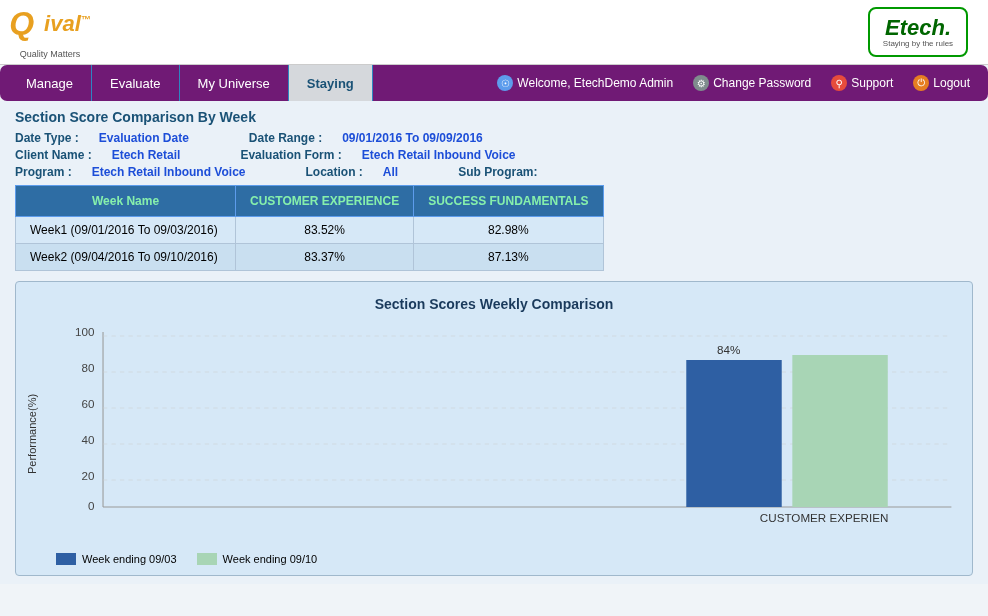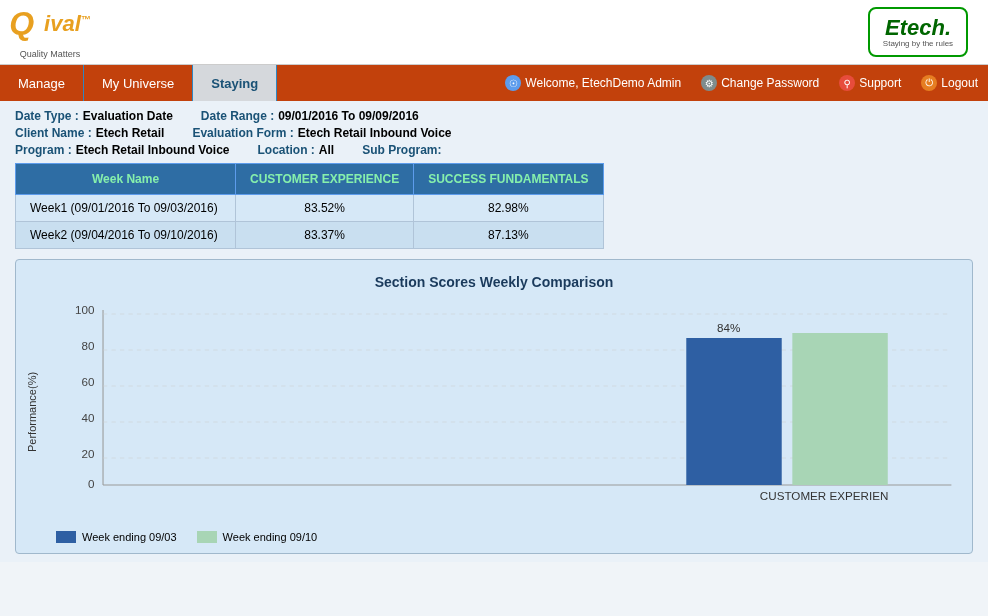--- a/index.html
+++ b/index.html
@@ -8,41 +8,41 @@
     
     .header { background: #fff; display: flex; align-items: center; justify-content: space-between; padding: 4px 10px; border-bottom: 1px solid #ccc; height: 65px; }
     .logo-area { display: flex; align-items: center; }
     .logo-qval { width: 80px; height: 55px; display: flex; flex-direction: column; align-items: center; justify-content: center; }
     .logo-etech { width: 120px; height: 55px; display: flex; align-items: center; justify-content: center; }
     .etech-circle { width: 100px; height: 50px; background: #fff; border: 2px solid #009900; border-radius: 8px; display: flex; flex-direction: column; align-items: center; justify-content: center; position: relative; }
     .etech-name { font-size: 22px; font-weight: bold; color: #006600; font-style: italic; line-height: 1; }
     .etech-sub { font-size: 8px; color: #555; }
 
     
-    .navbar { background: #c2410c; display: flex; align-items: center; height: 36px; padding: 0; }
+    .navbar { background: #701a75; display: flex; align-items: center; height: 36px; padding: 8px; border-radius: 7px; }
     .nav-item { color: #fff; padding: 0 18px; height: 36px; display: flex; align-items: center; font-size: 13px; cursor: pointer; border-right: 1px solid #2e86c1; }
     .nav-item.active { background: #d5d8dc; color: #1a5276; font-weight: bold; }
     .nav-spacer { flex: 1; }
     .nav-right { display: flex; align-items: center; }
     .nav-right-item { color: #fff; padding: 0 10px; height: 36px; display: flex; align-items: center; font-size: 12px; cursor: pointer; gap: 4px; }
     .nav-icon { width: 16px; height: 16px; border-radius: 50%; background: #aaa; display: inline-flex; align-items: center; justify-content: center; font-size: 10px; color: #fff; }
     .nav-icon.user { background: #5d9cec; }
     .nav-icon.gear { background: #7f8c8d; }
     .nav-icon.support { background: #e74c3c; }
     .nav-icon.logout { background: #e67e22; }
 
     
     .content { padding: 8px 15px; background: #eaf1f8; }
     .section-title { color: #1a5276; font-size: 14px; font-weight: bold; margin-bottom: 6px; }
 
     
     .filters { background: #eaf1f8; margin-bottom: 6px; }
-    .filter-row { display: flex; align-items: flex-end; flex-wrap: wrap; gap: 4px; margin-bottom: 3px; font-size: 12px; color: #1a5276; }
+    .filter-row { display: flex; align-items: flex-end; flex-wrap: wrap; gap: 20px; margin-bottom: 3px; font-size: 12px; color: #1a5276; }
     .filter-label { font-weight: bold; color: #1a5276; }
-    .filter-value { color: #000000; font-weight: bold; }
+    .filter-value { color: #1d4ed8; font-weight: bold; }
 
     
     .table-container { margin-bottom: 10px; }
     table { border-collapse: collapse; width: auto; min-width: 480px; }
     thead tr th { background: #2e6da4; color: #86efac; padding: 8px 14px; text-align: center; font-size: 12px; font-weight: bold; border: 1px solid #5d9cec; }
     thead tr th:first-child { background: #2e6da4; text-align: center; min-width: 220px; }
     tbody tr td { padding: 6px 14px; border: 1px solid #b0c4d8; text-align: center; font-size: 12px; background: #d6e8f7; margin-left: 19px; }
     tbody tr td:first-child { text-align: left; background: #d6e8f7; }
     tbody tr:nth-child(even) td { background: #c9dff0; }
 
@@ -77,20 +77,23 @@
       <div class="etech-sub">Staying by the rules</div>
     </div>
   </div>
 </div>
 
 <div class="navbar">
   <div class="nav-item">
       <span>Manage</span>
     </div>
   <div class="nav-item">
+      <span>Evaluate</span>
+    </div>
+  <div class="nav-item">
       <span>My Universe</span>
     </div>
   <div class="nav-item active">
       <span>Staying</span>
     </div>
   <div class="nav-spacer"></div>
   <div class="nav-right">
     <div class="nav-right-item">
       <span class="nav-icon user">☉</span>
       <span>Welcome, EtechDemo Admin</span>
@@ -105,20 +108,21 @@
     </div>
     <div class="nav-right-item">
       <span class="nav-icon logout">⏻</span>
       <span>Logout</span>
     </div>
   </div>
 </div>
 
 <div class="content">
 
+  <div class="section-title">Section Score Comparison By Week</div>
 
   <div class="filters">
     <div class="filter-row">
       <span class="filter-label">Date Type :</span>
       <span class="filter-value">Evaluation Date</span>
       <span style="margin-left:20px;"></span>
       <span class="filter-label">Date Range :</span>
       <span class="filter-value">09/01/2016 To 09/09/2016</span>
     </div>
     <div class="filter-row">

